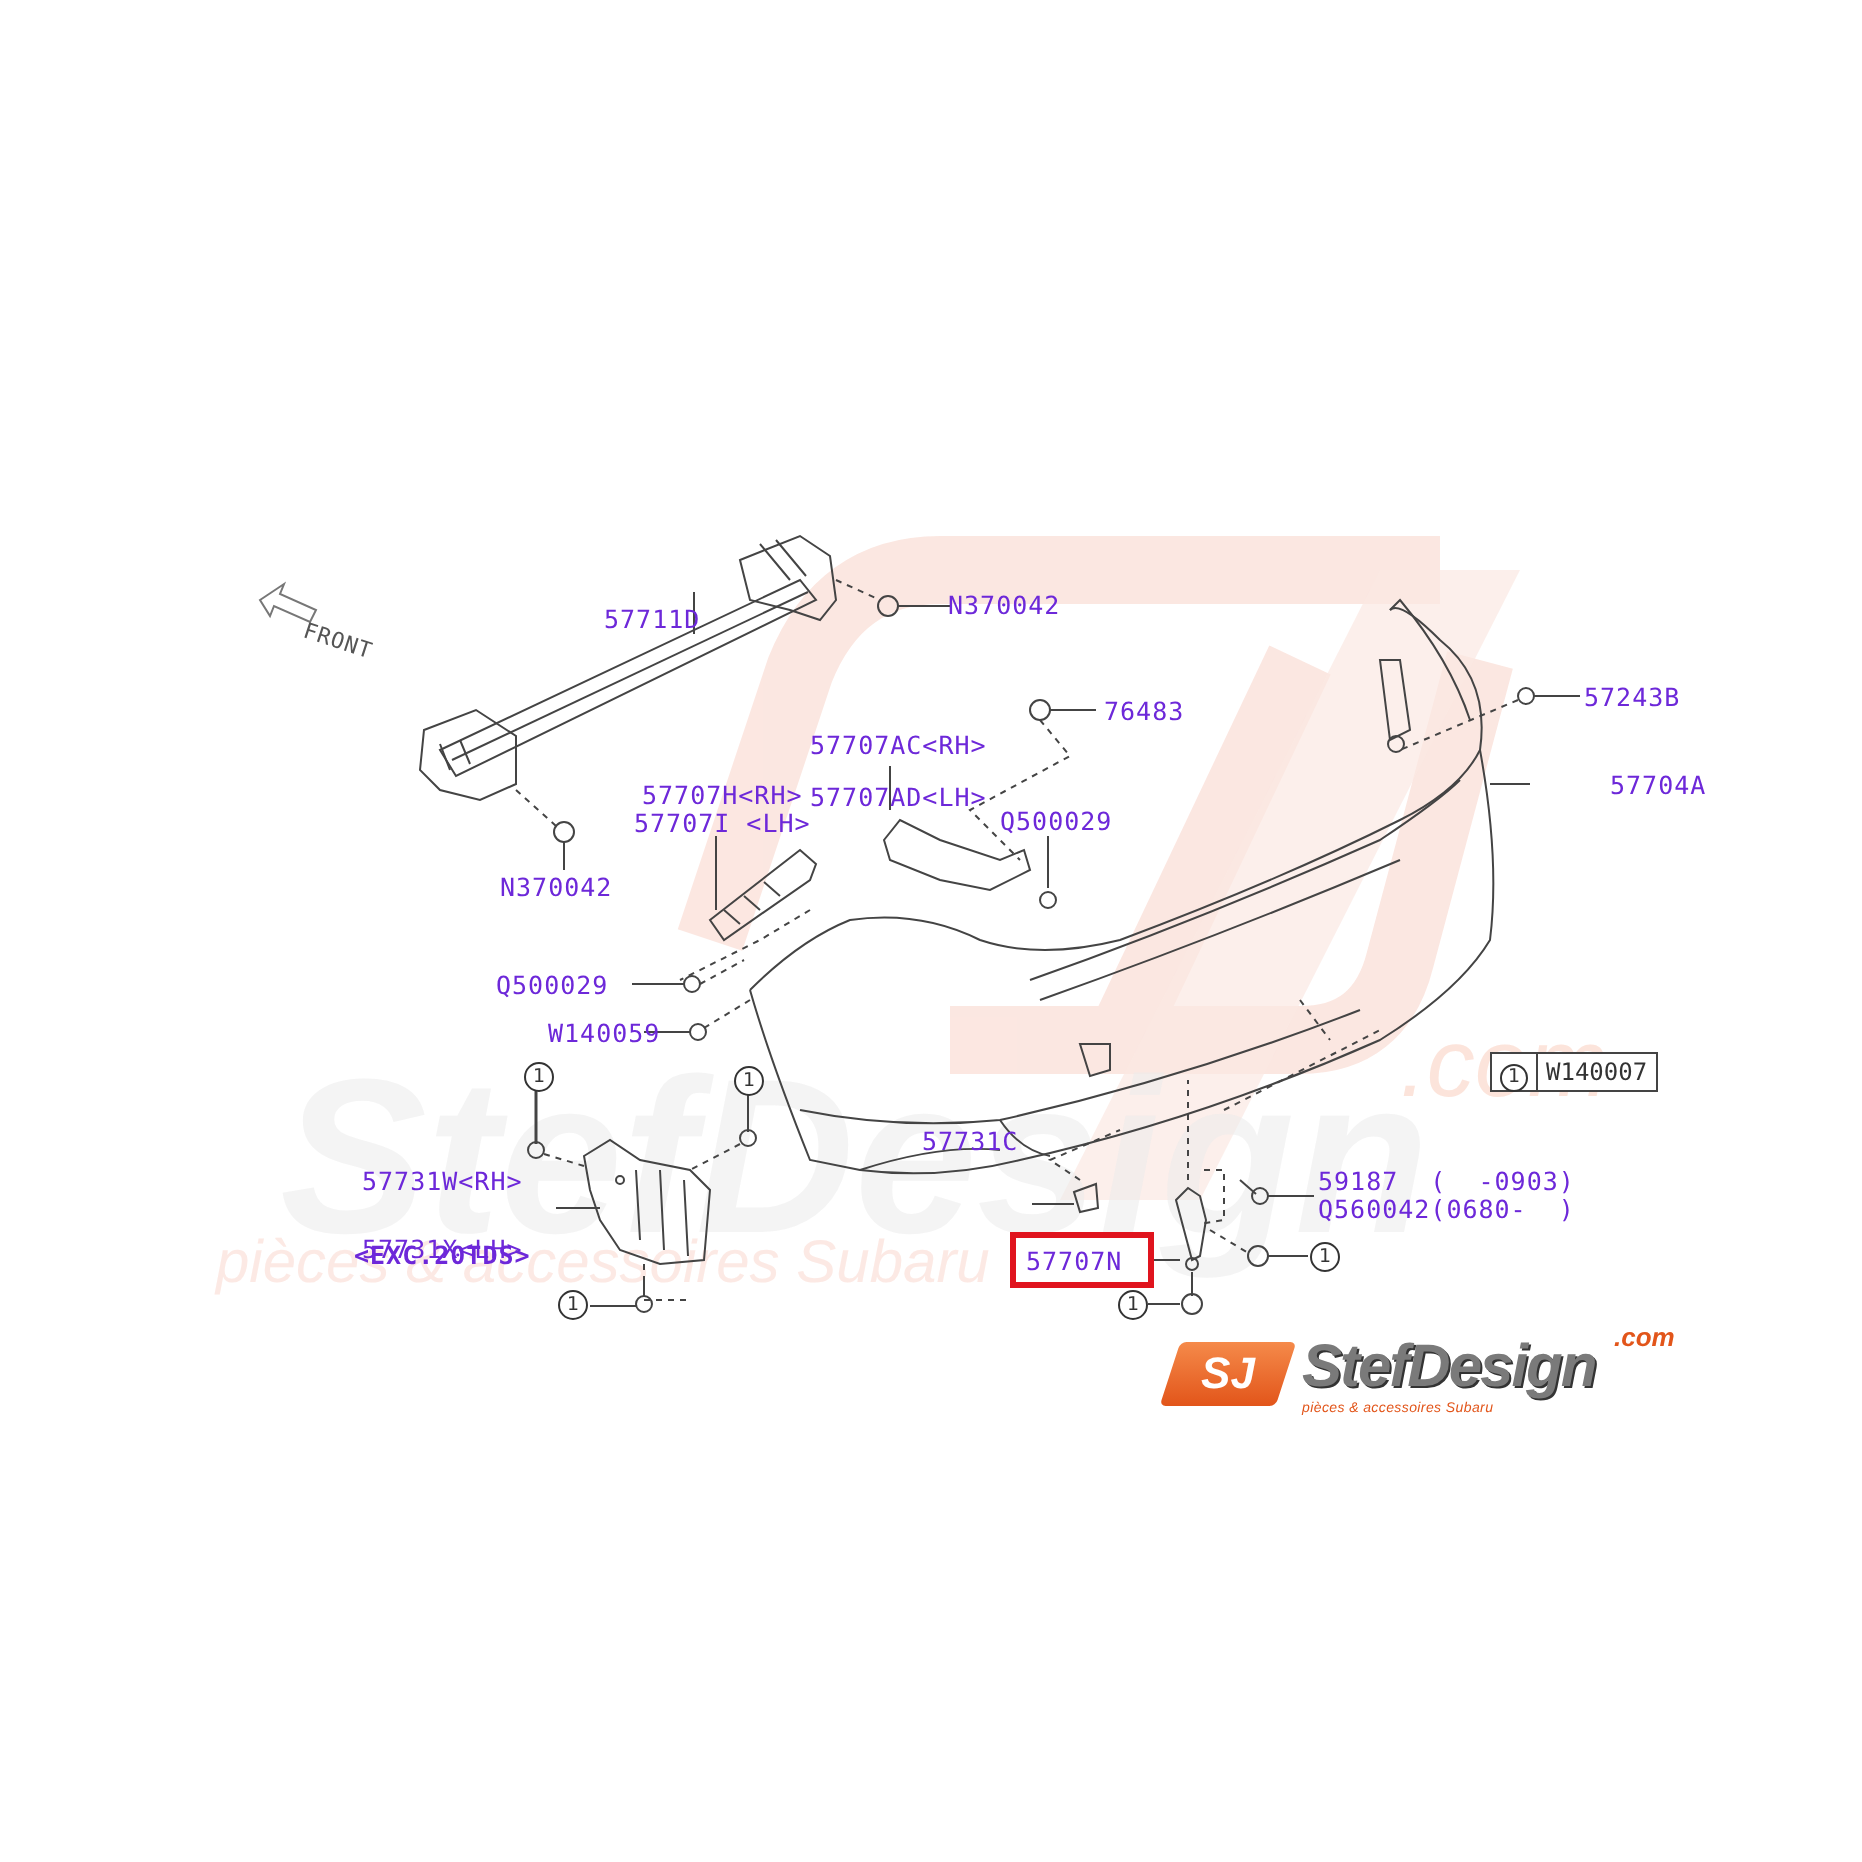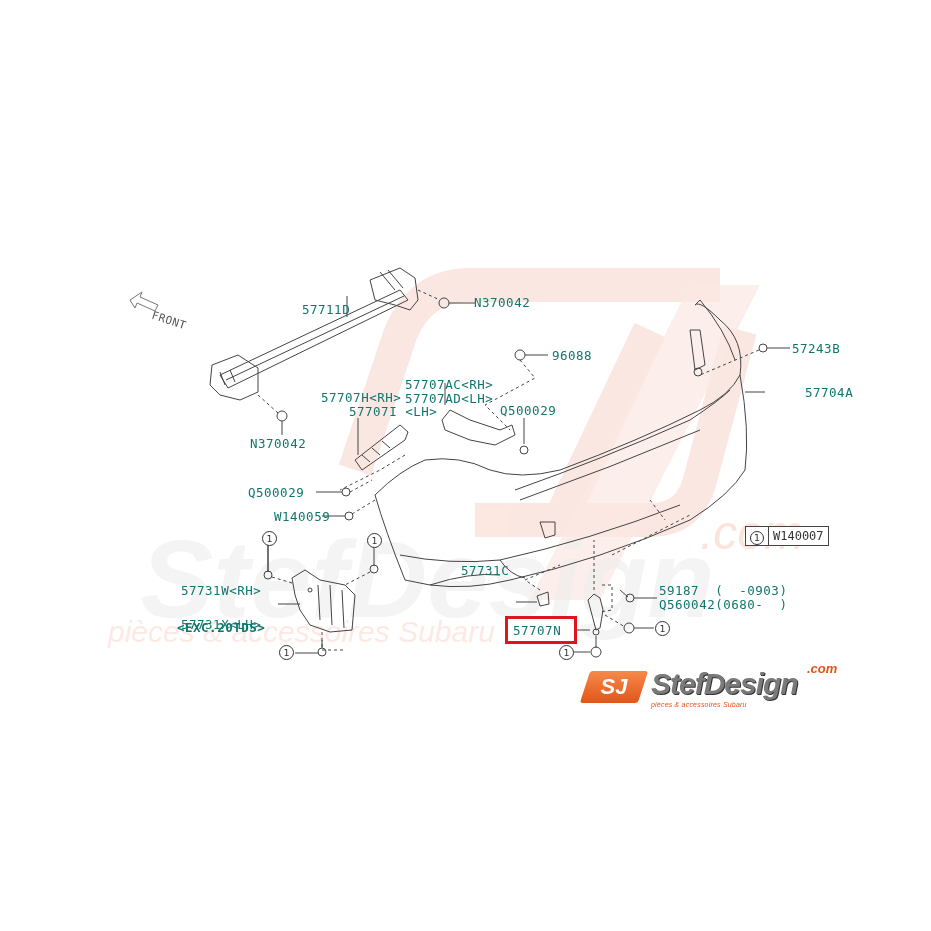--- a/index.html
+++ b/index.html
@@ -1,19 +1,19 @@
 <!DOCTYPE html>
 <html><head>
 <meta charset="utf-8">
 <style>
   html, body { margin: 0; padding: 0; background: #ffffff; }
   body { width: 931px; height: 931px; position: relative; overflow: hidden; font-family: "DejaVu Sans Mono", "Liberation Mono", monospace; }
   .canvas { position: absolute; left: 0; top: 0; width: 931px; height: 931px; }
   svg.art { position: absolute; left: 0; top: 0; }
-  .lbl { position: absolute; font-family: "DejaVu Sans Mono", "Liberation Mono", monospace; font-size: 12.5px; color: #0f766e; letter-spacing: 0.5px; white-space: pre; line-height: 14px; }
+  .lbl { position: absolute; font-family: "DejaVu Sans Mono", "Liberation Mono", monospace; font-size: 12.5px; color: #6d28d9; letter-spacing: 0.5px; white-space: pre; line-height: 14px; }
   .callout { position: absolute; border: 1px solid #444; font-size: 12px; display: flex; color: #333; background: #fff; height: 18px; line-height: 18px; }
   .callout .num { width: 22px; text-align: center; border-right: 1px solid #444; }
   .callout .code { padding: 0 4px; }
   .circnum { position: absolute; width: 13px; height: 13px; border: 1px solid #333; border-radius: 50%; font-size: 9.5px; line-height: 13px; text-align: center; color: #333; background: #fff; font-family: "DejaVu Sans", sans-serif; }
   .hl { position: absolute; border: 3px solid #e0141e; }
   .wm-text { position: absolute; font-family: "Liberation Sans", sans-serif; font-style: italic; font-weight: bold; color: rgba(235,235,235,0.55); white-space: nowrap; }
   .wm-sub { position: absolute; font-family: "Liberation Sans", sans-serif; font-style: italic; color: rgba(250,215,205,0.55); white-space: nowrap; }
   .logo { position: absolute; left: 585px; top: 665px; width: 265px; height: 50px; }
   .logo .badge { position: absolute; left: 0; top: 6px; width: 58px; height: 32px; background: linear-gradient(#f58a4a, #e2551a); transform: skewX(-18deg); border-radius: 3px; }
   .logo .badge span { display: block; transform: skewX(18deg); color: #fff; font-family: "Liberation Sans", sans-serif; font-weight: bold; font-style: italic; font-size: 22px; text-align: center; line-height: 32px; }
@@ -140,28 +140,28 @@
     <path d="M596 636 L596 648"></path>
     <circle cx="596" cy="652" r="5"></circle>
     <path d="M574 652 L590 652"></path>
     <path d="M612 555 L690 515 M650 500 L665 520" stroke-dasharray="3,3"></path>
   </svg>
 
   <div class="lbl" style="left:302px; top:303px;">57711D</div>
   <div class="lbl" style="left:474px; top:296px;">N370042</div>
   <div class="lbl" style="left:250px; top:437px;">N370042</div>
   <div class="lbl" style="left:151px; top:314px; transform:rotate(18deg); font-size:11px; color:#555;">FRONT</div>
-  <div class="lbl" style="left:552px; top:349px;">96088</div>
+  <div class="lbl" style="left:552px; top:349px;">76483</div>
   <div class="lbl" style="left:792px; top:342px;">57243B</div>
   <div class="lbl" style="left:768px; top:386px;margin-left:37px;">57704A</div>
-  <div class="lbl" style="left:405px; top:378px;">57707AC&lt;RH&gt;</div>
+  <div class="lbl" style="left:405px; top:366px;">57707AC&lt;RH&gt;</div>
   <div class="lbl" style="left:405px; top:380px;margin-top:12px;">57707AD&lt;LH&gt;</div>
   <div class="lbl" style="left:500px; top:404px;">Q500029</div>
   <div class="lbl" style="left:321px; top:391px;">57707H&lt;RH&gt;</div>
-  <div class="lbl" style="left:349px; top:405px;">57707I &lt;LH&gt;</div>
+  <div class="lbl" style="left:317px; top:405px;">57707I &lt;LH&gt;</div>
   <div class="lbl" style="left:248px; top:486px;">Q500029</div>
   <div class="lbl" style="left:274px; top:510px;">W140059</div>
   <div class="lbl" style="left:181px; top:584px;">57731W&lt;RH&gt;</div>
   <div class="lbl" style="left:181px; top:618px;">57731X&lt;LH&gt;</div>
   <div class="lbl" style="left:177px; top:621px;font-weight:bold;">&lt;EXC.20TDS&gt;</div>
   <div class="lbl" style="left:461px; top:564px;">57731C</div>
   <div class="lbl" style="left:659px; top:584px;">59187  (  -0903)</div>
   <div class="lbl" style="left:659px; top:598px;">Q560042(0680-  )</div>
   <div class="lbl" style="left:513px; top:624px;">57707N</div>
 

